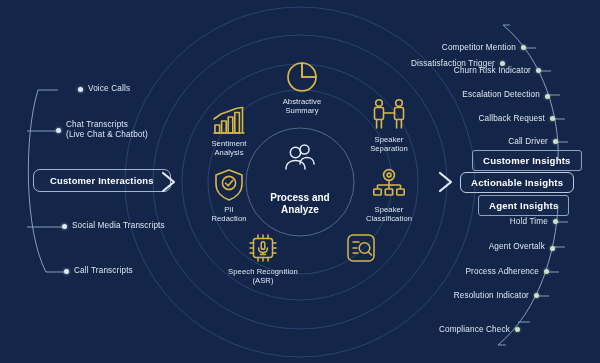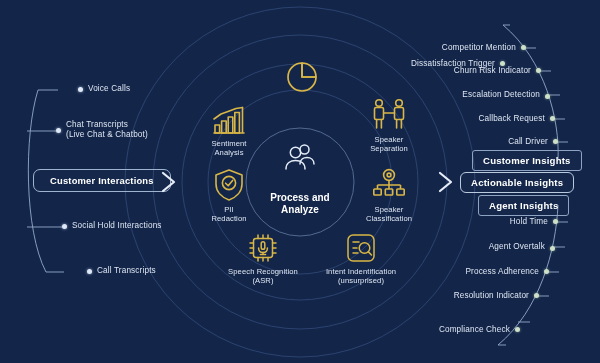--- a/index.html
+++ b/index.html
@@ -122,24 +122,24 @@
     <div class="lnode" style="left:56px;top:120px;">
       <span class="dot"></span>
       <span class="ltxt">
         <span>Chat Transcripts</span>
         <span class="sub">(Live Chat &amp; Chatbot)</span>
       </span>
     </div>
 
     <div class="lnode" style="left:62px;top:221px;">
       <span class="dot"></span>
-      <span class="ltxt"><span>Social Hold Interactions</span></span>
-    </div>
-
-    <div class="lnode" style="left:64px;top:266px;margin-left:23px;">
+      <span class="ltxt"><span>Social Media Transcripts</span></span>
+    </div>
+
+    <div class="lnode" style="left:64px;top:266px;">
       <span class="dot"></span>
       <span class="ltxt"><span>Call Transcripts</span></span>
     </div>
 
     <div class="pillbox" style="left:33px;top:169px;">Customer Interactions</div>
   </div>
 
   <svg class="chev" style="left:160px;top:170px;" width="18" height="24" viewBox="0 0 18 24" xmlns="http://www.w3.org/2000/svg">
     <path d="M3 3 L14 12 L3 21" fill="none" stroke="#e6edf8" stroke-width="2.2" stroke-linecap="round" stroke-linejoin="round"></path>
   </svg>
@@ -164,20 +164,24 @@
     </div>
 
     <div class="spoke" style="left:259px;top:58px;">
       <div class="ic">
         <svg width="34" height="34" viewBox="0 0 34 34" xmlns="http://www.w3.org/2000/svg">
           <g fill="none" stroke="#d9b646" stroke-width="1.7" stroke-linejoin="round">
             <path d="M17 17 L17 3 A14 14 0 0 1 31 17 Z"></path>
             <path d="M17 3 A14 14 0 1 0 31 17 L17 17 Z"></path>
           </g>
         </svg>
+      </div>
+      <div class="lab">
+        <span>Abstractive</span><br>
+        <span>Summary</span>
       </div>
     </div>
 
     <div class="spoke" style="left:346px;top:96px;">
       <div class="ic">
         <svg width="38" height="34" viewBox="0 0 38 34" xmlns="http://www.w3.org/2000/svg">
           <g fill="none" stroke="#d9b646" stroke-width="1.6" stroke-linecap="round" stroke-linejoin="round">
             <circle cx="9" cy="5" r="3.3"></circle>
             <rect x="4.5" y="9.5" width="9" height="12" rx="1.6"></rect>
             <path d="M6.6 21.5 L6.6 30 M11.4 21.5 L11.4 30"></path>
@@ -216,24 +220,20 @@
     <div class="spoke" style="left:311px;top:228px;width:100px;">
       <div class="ic">
         <svg width="32" height="32" viewBox="0 0 32 32" xmlns="http://www.w3.org/2000/svg">
           <g fill="none" stroke="#d9b646" stroke-width="1.5" stroke-linecap="round" stroke-linejoin="round">
             <rect x="3" y="3" width="26" height="26" rx="5"></rect>
             <path d="M8 10 L14 10 M8 16 L12 16 M8 21 L13 21"></path>
             <circle cx="19.5" cy="16" r="5.3"></circle>
             <path d="M23.4 19.9 L26.5 23"></path>
           </g>
         </svg>
-      </div>
-      <div class="lab">
-        <span>Intent Indentification</span><br>
-        <span>(unsurprised)</span>
       </div>
     </div>
 
     <div class="spoke" style="left:213px;top:228px;width:100px;">
       <div class="ic">
         <svg width="32" height="32" viewBox="0 0 32 32" xmlns="http://www.w3.org/2000/svg">
           <g fill="none" stroke="#d9b646" stroke-width="1.5" stroke-linecap="round" stroke-linejoin="round">
             <rect x="6.5" y="6.5" width="19" height="19" rx="2.4"></rect>
             <path d="M11 6.5 L11 3 M16 6.5 L16 3 M21 6.5 L21 3
                      M11 25.5 L11 29 M16 25.5 L16 29 M21 25.5 L21 29

